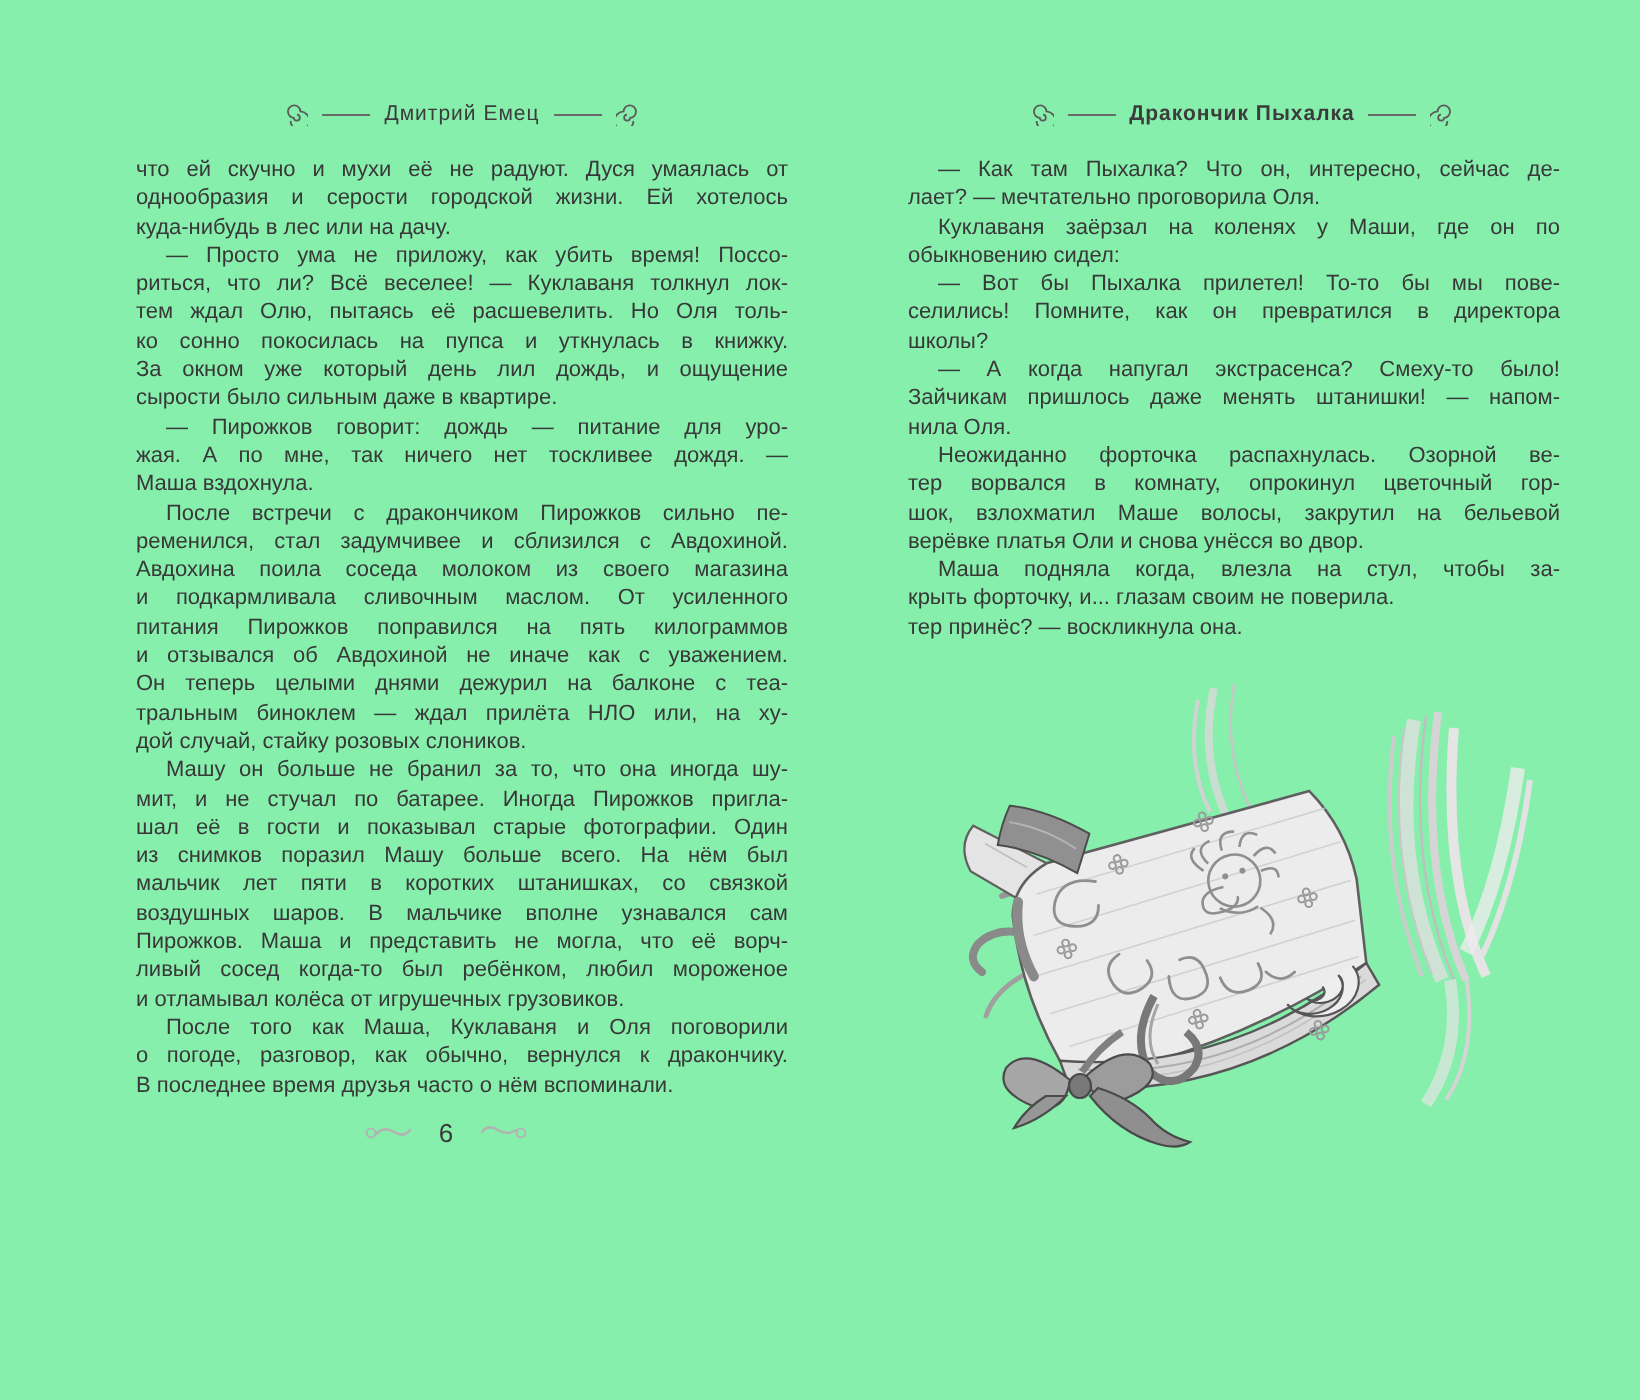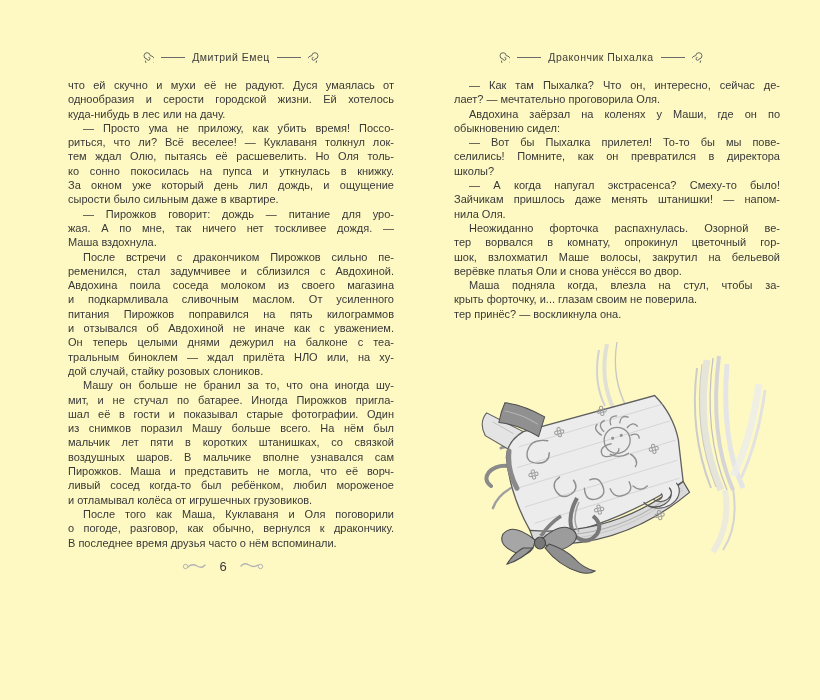--- a/index.html
+++ b/index.html
@@ -1,18 +1,18 @@
 <!DOCTYPE html>
 <html><head>
 <meta charset="utf-8">
 <style>
   html,body{margin:0;padding:0;background:#ffffff;}
   body{width:820px;height:700px;position:relative;overflow:hidden;
        font-family:"Liberation Sans","DejaVu Sans",sans-serif;}
-  .spread{position:absolute;left:0;top:0;width:820px;height:700px;background:#fef9c3;}
+  .spread{position:absolute;left:0;top:0;width:820px;height:700px;background:#86efac;}
 
   
   .page-header{position:absolute;top:49px;height:16px;display:flex;align-items:center;
                justify-content:center;gap:7px;}
   .page-header .rule{display:inline-block;width:24px;height:1px;background:#6a6a6a;}
   .header-text{font-size:10.5px;letter-spacing:0.5px;color:#3c3c3c;white-space:nowrap;
                transform:scaleY(1.02);}
   .orn{display:inline-flex;align-items:center;}
 
   
@@ -110,21 +110,21 @@
     </span>
     <span class="page-num">6</span>
     <span class="orn">
       <svg width="24" height="9" viewBox="0 0 24 9">
           <path d="M1,4 q3,-4 8,-1 q5,3 9,0" fill="none" stroke="#b3b3b3" stroke-width="1.3" stroke-linecap="round"></path>
           <circle cx="20.5" cy="4.5" r="2.2" fill="none" stroke="#b3b3b3" stroke-width="1"></circle>
         </svg>
     </span>
   </div>
 
-  <div class="page-header" style="left:438px;width:326px;">
+  <div class="page-header" style="left:458px;width:326px;font-weight:bold;">
     <span class="orn">
       <svg width="11" height="11" viewBox="0 0 11 11">
           <path d="M5.5,5.3 a1.5,1.5 0 1,1 -1.6,1.6 a3.1,3.1 0 1,1 3.3,-3.2 a4.7,4.7 0 1,1 -4.9,4.8" fill="none" stroke="#5a5a5a" stroke-width="0.9"></path>
         </svg>
     </span>
     <span class="rule"></span>
     <span class="header-text">Дракончик Пыхалка</span>
     <span class="rule"></span>
     <span class="orn">
       <svg width="11" height="11" viewBox="0 0 11 11">
@@ -132,21 +132,21 @@
         </svg>
     </span>
   </div>
 
   <div class="text-col col-right">
       <div>
         <div class="line first">— Как там Пыхалка? Что он, интересно, сейчас де-</div>
         <div class="line last">лает? — мечтательно проговорила Оля.</div>
       </div>
       <div>
-        <div class="line first">Авдохина заёрзал на коленях у Маши, где он по</div>
+        <div class="line first">Куклаваня заёрзал на коленях у Маши, где он по</div>
         <div class="line last">обыкновению сидел:</div>
       </div>
       <div>
         <div class="line first">— Вот бы Пыхалка прилетел! То-то бы мы пове-</div>
         <div class="line">селились! Помните, как он превратился в директора</div>
         <div class="line last">школы?</div>
       </div>
       <div>
         <div class="line first">— А когда напугал экстрасенса? Смеху-то было!</div>
         <div class="line">Зайчикам пришлось даже менять штанишки! — напом-</div>

